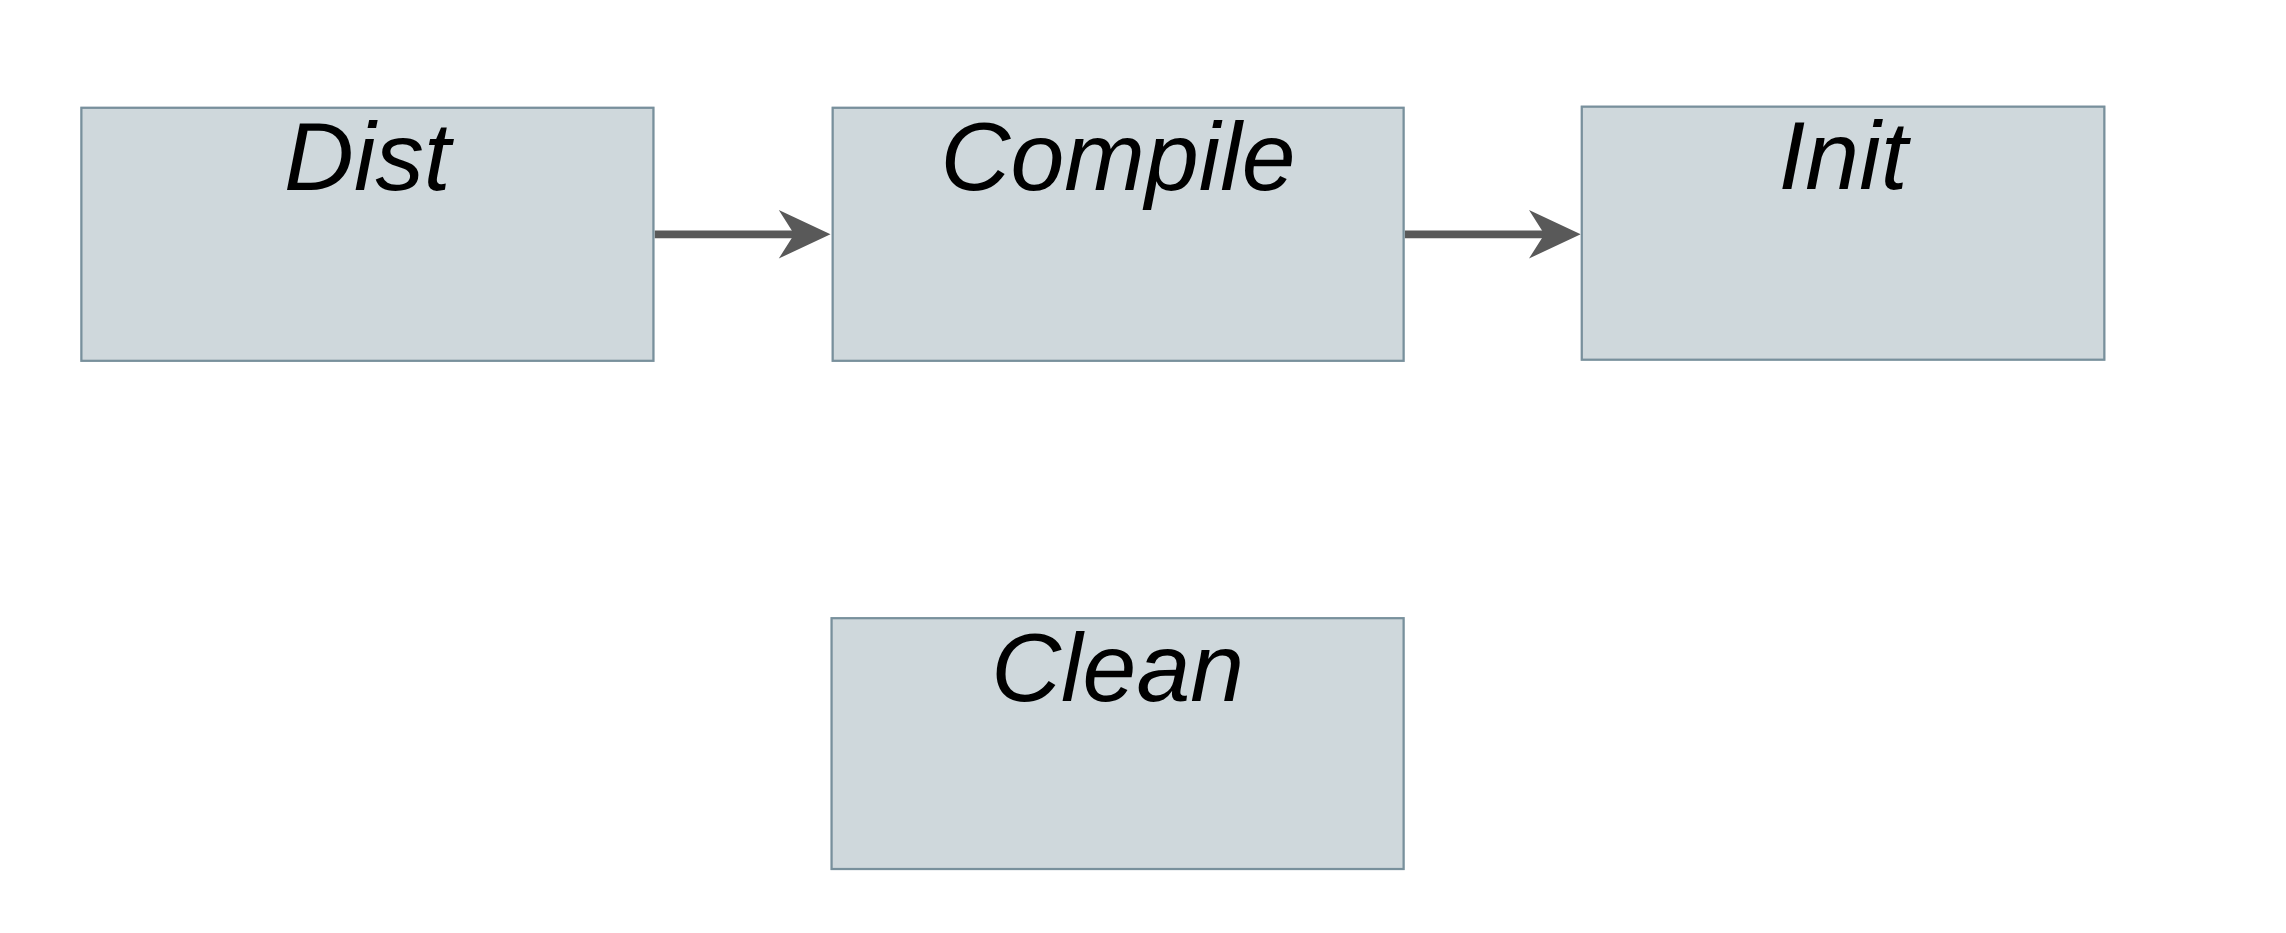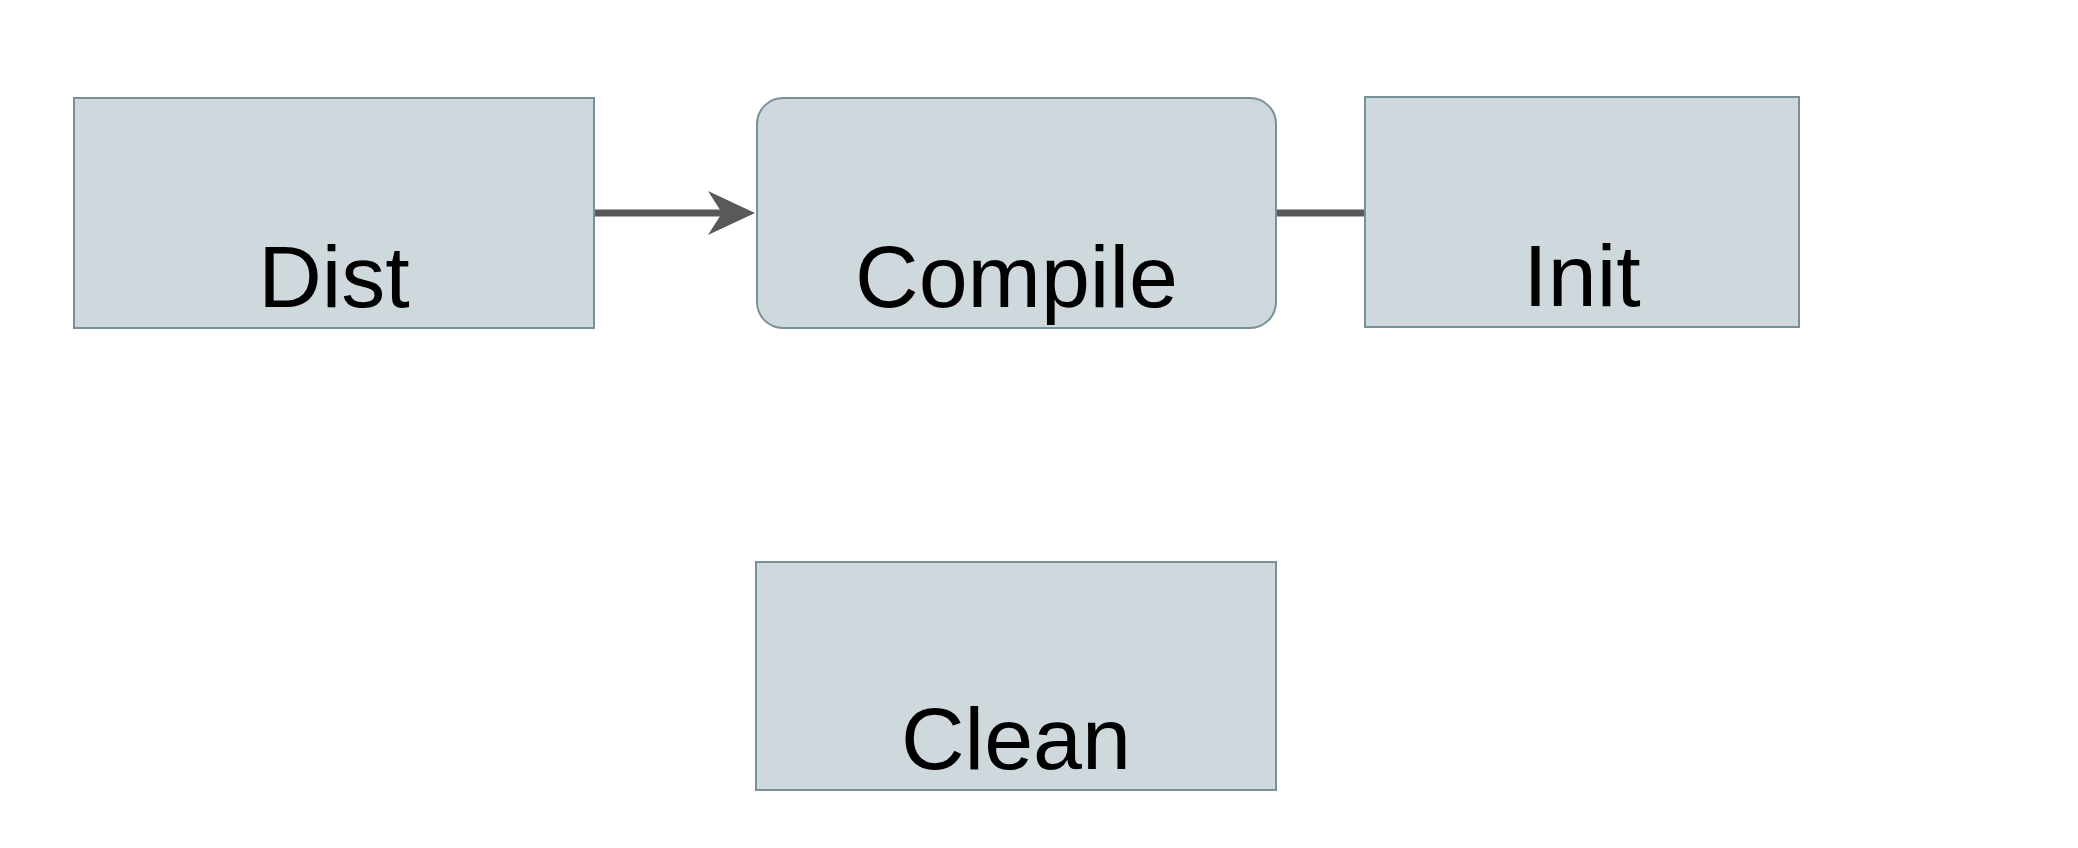--- a/index.html
+++ b/index.html
@@ -21,34 +21,35 @@
     position: relative;
     width: 2078px;
     height: 848px;
     background: var(--bg);
   }
   .node {
     position: absolute;
     background: var(--node-fill);
     border: 2.5px solid var(--node-border);
     display: flex;
-    align-items: flex-end;
+    align-items: flex-start;
     justify-content: center;
+    font-style: italic;
   }
   .node-label {
     font-size: 88px;
     line-height: 1;
     color: var(--text);
     white-space: nowrap;
     letter-spacing: 0px;
     padding-bottom: 6px; 
   }
   #node-dist    { left: 73px;   top: 97px;  width: 522px; height: 232px; }
-  #node-compile { left: 756px;  top: 97px;  width: 521px; height: 232px; border-radius: 27px; }
-  #node-init    { left: 1364px; top: 96px;  width: 436px; height: 232px; }
+  #node-compile { left: 756px;  top: 97px;  width: 521px; height: 232px; }
+  #node-init    { left: 1437px; top: 96px;  width: 477px; height: 232px; }
   #node-clean   { left: 755px;  top: 513px; width: 522px; height: 230px; margin-top: 48px; }
   svg.connectors {
     position: absolute;
     left: 0; top: 0;
     width: 2078px;
     height: 848px;
     pointer-events: none;
   }
   .edge-shaft { stroke: var(--arrow); stroke-width: 7; fill: none; }
   .edge-head  { fill: var(--arrow); stroke: none; }

